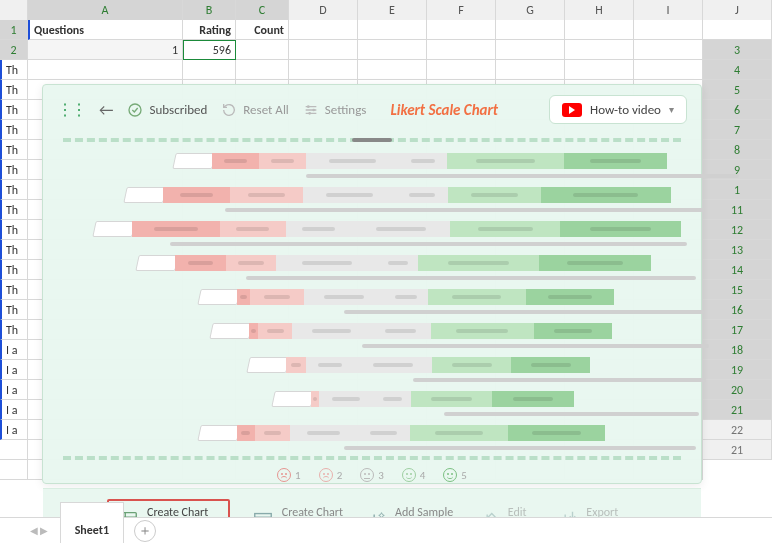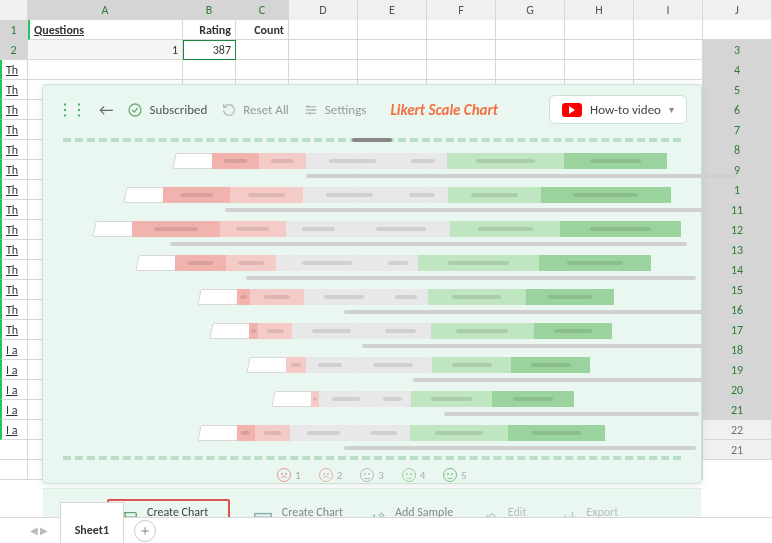--- a/index.html
+++ b/index.html
@@ -44,21 +44,21 @@
   }
   .corner { background: #f0f0f0; }
   .rowhdr { justify-content: center; background: #f0f0f0; color:#737373; }
   .rowhdr.sel { background: #d5d5d5; color:#2e7d32; }
   .hdr.sel { background: #d5d5d5; color:#2e7d32; }
   .cell.right { justify-content: flex-end; }
   .cell.bold { font-weight: 700; }
   .cell.active { outline:1.5px solid #1b8a3a; outline-offset:-1px; }
   .cell.seledge { background:#f5f5f5; }
   
-  .grnL { border-left: 2px solid #22c55e; text-decoration: underline; }
+  .grnL { border-left: 2px solid #1d4ed8; }
 
   
   .tabbar {
     position: absolute;
     left: 0; bottom: 0; right: 0;
     height: 26px;
     background: #fff;
     border-top: 1px solid #d8d8d8;
     display: flex;
     align-items: center;
@@ -215,21 +215,21 @@
     <div class="cell bold right">Count</div>
     <div class="cell"></div>
     <div class="cell"></div>
     <div class="cell"></div>
     <div class="cell"></div>
     <div class="cell"></div>
     <div class="cell"></div>
     <div class="cell"></div>
     <div class="rowhdr sel">2</div>
     <div class="cell right seledge">1</div>
-    <div class="cell right active">387</div>
+    <div class="cell right active">596</div>
     <div class="cell"></div>
     <div class="cell"></div>
     <div class="cell"></div>
     <div class="cell"></div>
     <div class="cell"></div>
     <div class="cell"></div>
     <div class="cell"></div>
     <div class="rowhdr sel">3</div>
     <div class="cell grnL">Th</div>
     <div class="cell"></div>

